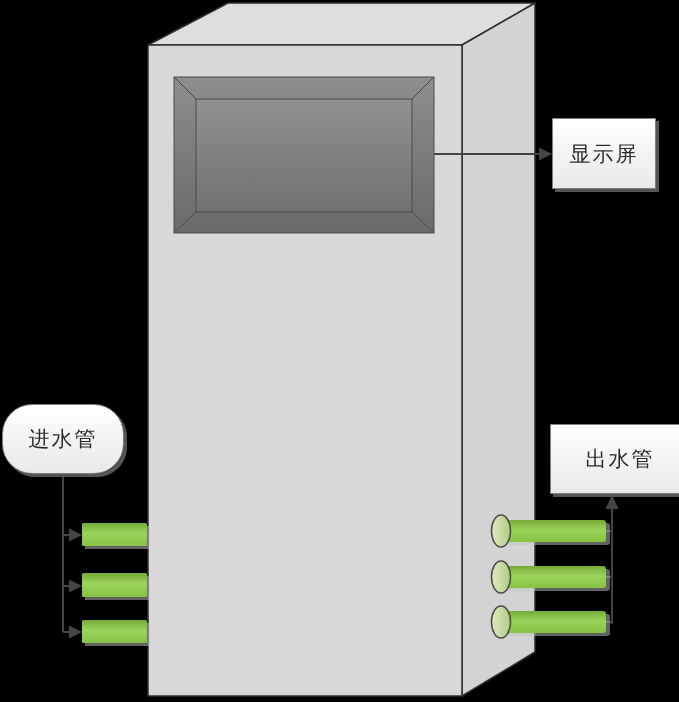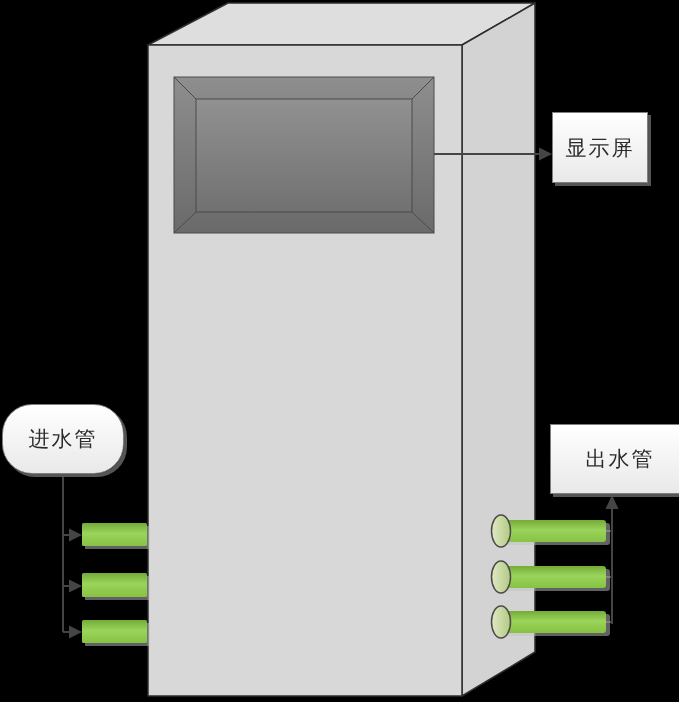--- a/index.html
+++ b/index.html
@@ -16,21 +16,21 @@
     box-sizing:border-box;
     display:flex;align-items:center;justify-content:center;
     background:linear-gradient(180deg,var(--label-bg-top,#fff) 0%,var(--label-bg-bottom,#e9e9e9) 100%);
     border:1px solid var(--label-border,#7f7f7f);
     box-shadow:3px 3px 0 var(--label-shadow,#555);
     color:var(--label-text,#2b2b2b);
     font-size:21px;
     letter-spacing:2px;
     white-space:nowrap;
   }
-  #display-label{left:552px;top:112px;width:96px;height:71px;}
+  #display-label{left:552px;top:118px;width:104px;height:71px;}
   #inlet-label{left:2px;top:404px;width:122px;height:70px;border-radius:30px;}
   #outlet-label{left:550px;top:424px;width:140px;height:70px;}
 </style>
 </head>
 <body>
 
 <div id="stage">
 
   <svg id="diagram-svg" width="679" height="702" viewBox="0 0 679 702">
     <defs>

